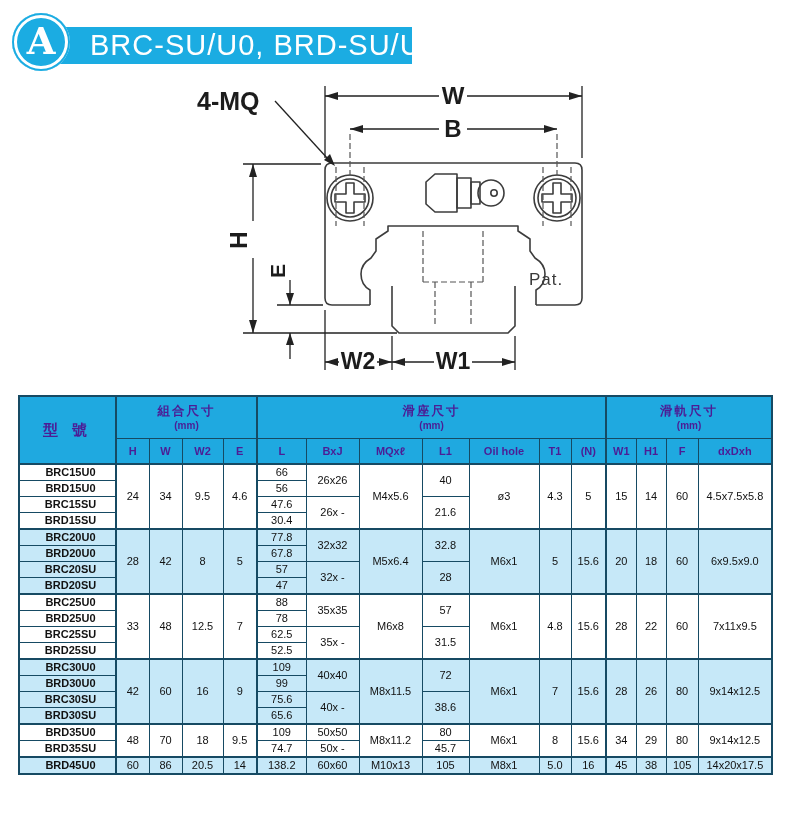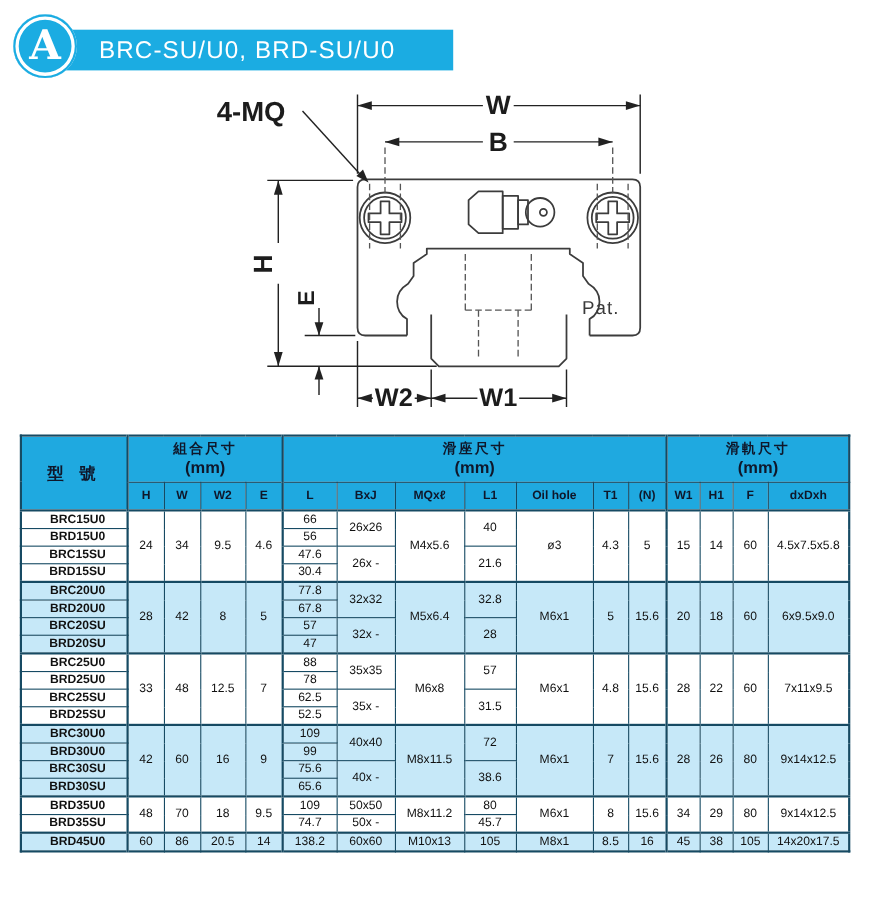--- a/index.html
+++ b/index.html
@@ -8,21 +8,21 @@
     font-family:"Liberation Sans", sans-serif; overflow:hidden;
   }
 
   
   .banner-bar {
     position:absolute; left:40px; top:27px; width:372px; height:37px;
     background:#1BACE2;
   }
   .banner-title {
     position:absolute; left:90px; top:27px; height:37px; line-height:37px;
-    color:#ffffff; font-size:22px; font-weight:normal; letter-spacing:1px;
+    color:#ffffff; font-size:29px; font-weight:normal; letter-spacing:1px;
     white-space:nowrap;
   }
   .logo {
     position:absolute; left:12px; top:13px; width:58px; height:58px;
     border-radius:50%; background:#1BACE2;
     box-shadow: inset 0 0 0 2px #1BACE2, inset 0 0 0 5px #ffffff;
     display:flex; align-items:center; justify-content:center;
   }
   .logo-glyph {
     color:#ffffff; font-family:"DejaVu Serif", serif; font-weight:bold;
@@ -33,26 +33,26 @@
   #drawing { position:absolute; left:105px; top:74px; }
   #drawing text { font-family:"Liberation Sans", sans-serif; }
 
   
   .spec-wrap { position:absolute; left:18px; top:395px; }
   table.spec {
     border-collapse:collapse; table-layout:fixed; width:753px;
     border:2px solid #164A63;
   }
   .spec th, .spec td { border:1px solid #164A63; overflow:hidden; white-space:nowrap; }
-  .spec thead th { background:#1FA9E0; color:#0f172a; font-weight:bold; text-align:center; }
+  .spec thead th { background:#1FA9E0; color:#4c1d95; font-weight:bold; text-align:center; }
   #head-row-1 { height:42px; }
   #head-row-2 { height:26px; }
   .th-model { font-size:15px; letter-spacing:5px; }
   .th-group div:first-child { font-size:12.5px; letter-spacing:2px; }
-  .th-group div:last-child  { font-size:15px; letter-spacing:0; }
+  .th-group div:last-child  { font-size:10px; letter-spacing:0; }
   .th-col { font-size:11px; }
   .spec td { height:15px; font-size:11px; color:#111; text-align:center; padding:0 1px; line-height:1.05; }
   .td-model { text-align:left; padding-left:7px !important; font-weight:bold; font-size:11px; }
   tr.shade td { background:#C6E8F8; }
   tr.gtop td { border-top:2px solid #164A63; }
   .gsep { border-left:2px solid #164A63 !important; }
 </style>
 </head>
 <body>
 
@@ -357,21 +357,21 @@
           <td class="td-model">BRD45U0</td>
           <td class="td-val gsep">60</td>
           <td class="td-val">86</td>
           <td class="td-val">20.5</td>
           <td class="td-val">14</td>
           <td class="td-val gsep">138.2</td>
           <td class="td-val">60x60</td>
           <td class="td-val">M10x13</td>
           <td class="td-val">105</td>
           <td class="td-val">M8x1</td>
-          <td class="td-val">8.5</td>
+          <td class="td-val">5.0</td>
           <td class="td-val">16</td>
           <td class="td-val gsep">45</td>
           <td class="td-val">38</td>
           <td class="td-val">105</td>
           <td class="td-val">14x20x17.5</td>
         </tr>
       </tbody>
   </table>
 </div>
 

